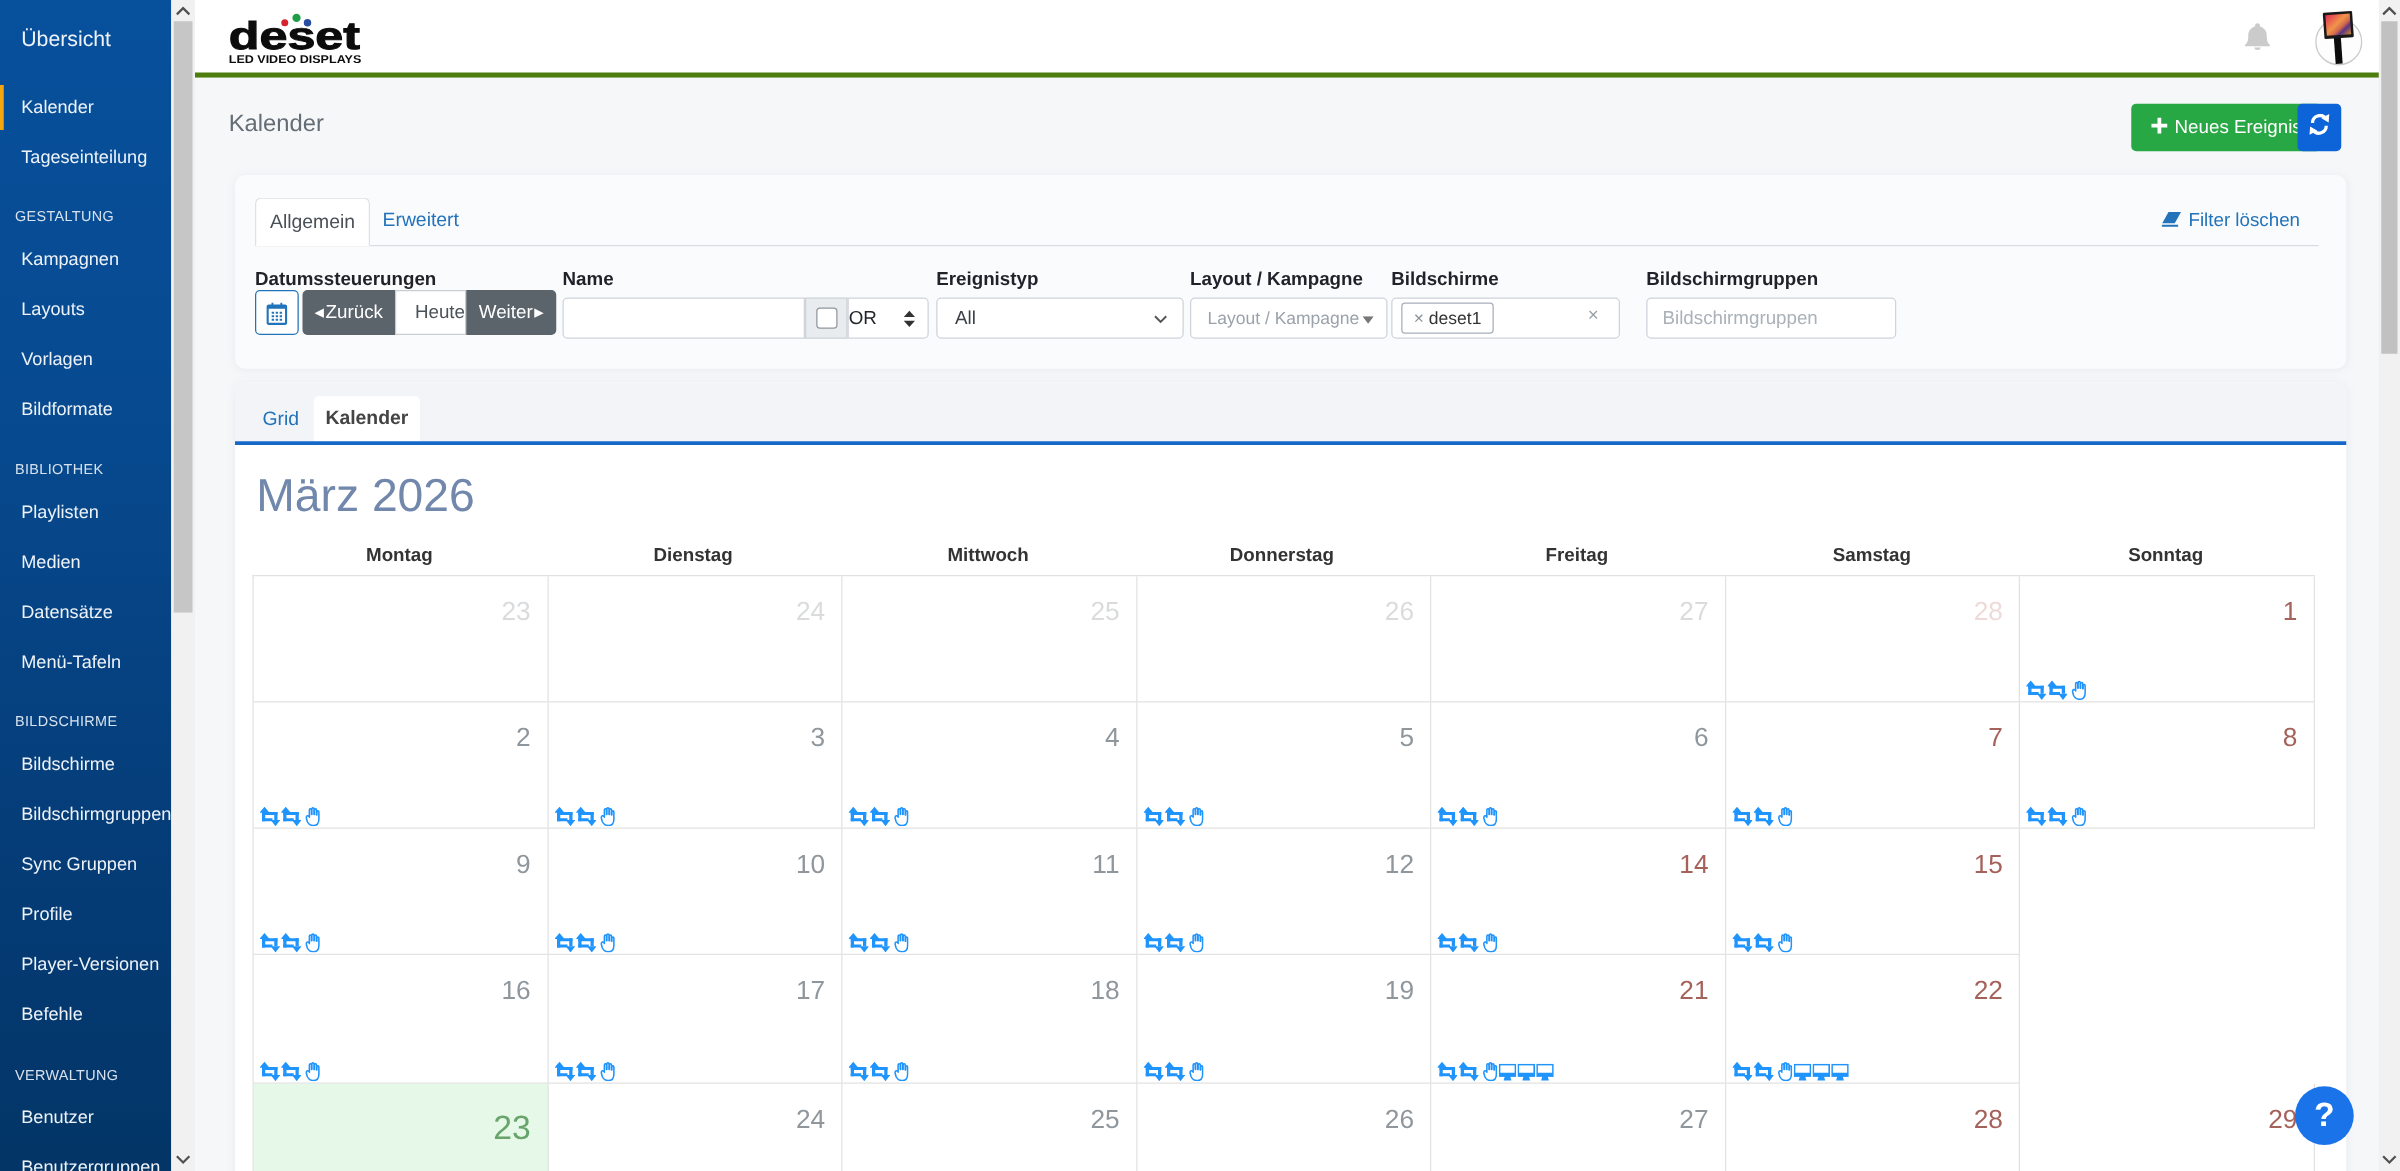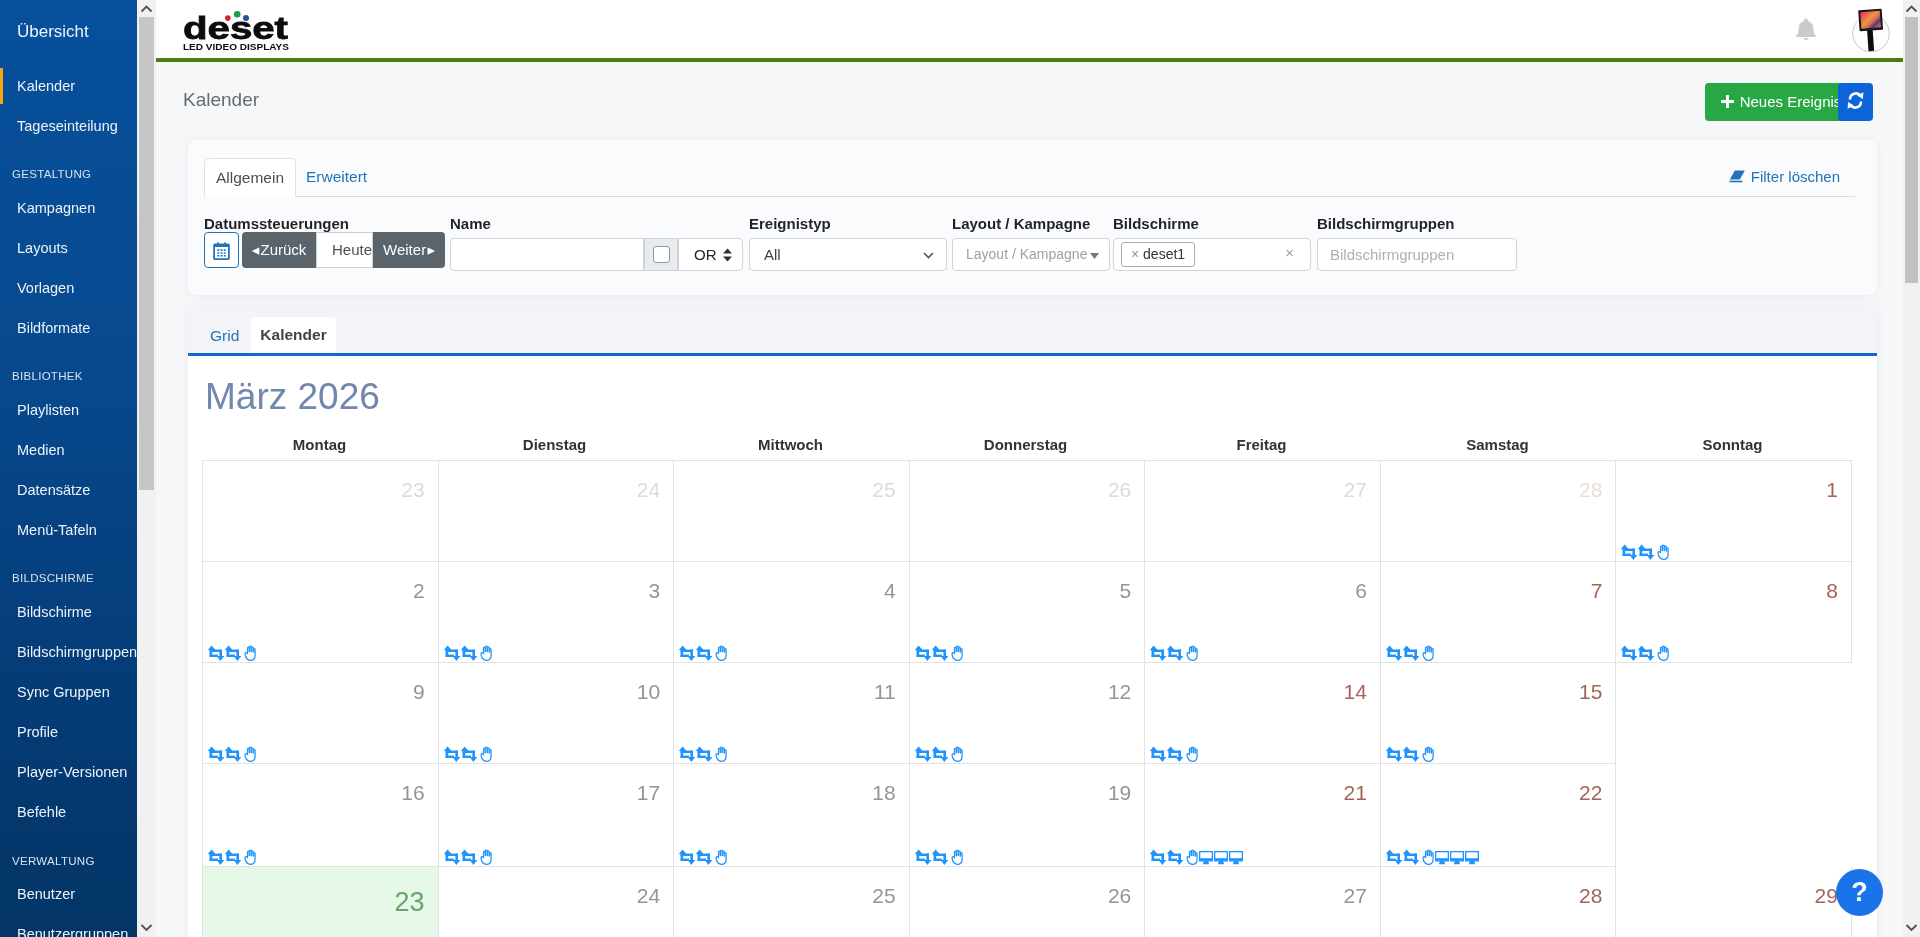--- a/index.html
+++ b/index.html
@@ -178,37 +178,37 @@
     </div>
     <div style="position:absolute;left:54px;top:92px;height:36px">
       <div style="position:absolute;left:0;width:74px;height:36px;background:#5b636b;border-radius:4px 0 0 4px;color:#fff;font-size:15px;line-height:36px;text-align:center">◂ Zurück</div>
       <div style="position:absolute;left:74px;width:57px;height:36px;background:#fff;border:1px solid #c9ced3;color:#4a5157;font-size:15px;line-height:34px;text-align:right">Heute</div>
       <div style="position:absolute;left:131px;width:72px;height:36px;background:#5b636b;border-radius:0 4px 4px 0;color:#fff;font-size:15px;line-height:36px;text-align:center">Weiter ▸</div>
     </div>
     <div class="fctl" style="left:262px;width:194px;border-radius:4px 0 0 4px"></div>
     <div class="fctl" style="left:456px;width:34px;background:#e9ecef;border-radius:0">
       <div style="position:absolute;left:8px;top:7px;width:17px;height:17px;background:#fff;border:1px solid #8f969d;border-radius:3px"></div>
     </div>
-    <div class="fctl" style="left:490px;width:65px;border-radius:0 4px 4px 0;font-size:15px;color:#212529;line-height:31px;padding-left:15px">OR
+    <div class="fctl" style="left:490px;width:65px;border-radius:0 4px 4px 0;font-size:15px;color:#212529;line-height:31px;">OR
       <svg width="9" height="14" viewBox="0 0 9 14" style="position:absolute;right:10px;top:9px">
           <path d="M0 5.5 L4.5 0.5 L9 5.5 Z" fill="#333"></path>
           <path d="M0 8.5 L4.5 13.5 L9 8.5 Z" fill="#333"></path>
         </svg>
     </div>
     <div class="fctl" style="left:561px;width:198px;font-size:15px;color:#3a4046;line-height:31px;padding-left:14px">All
       <svg width="11" height="7" viewBox="0 0 11 7" style="position:absolute;right:12px;top:13px">
           <path d="M1 1 L5.5 5.5 L10 1" fill="none" stroke="#555" stroke-width="1.6"></path>
         </svg>
     </div>
     <div class="fctl" style="left:764px;width:158px;font-size:14px;color:#9ba2ab;line-height:31px;padding-left:13px">Layout / Kampagne
       <svg width="9" height="6" viewBox="0 0 9 6" style="position:absolute;right:10px;top:14px">
           <path d="M0 0 L9 0 L4.5 6 Z" fill="#777"></path>
         </svg>
     </div>
-    <div class="fctl" style="left:925px;width:198px">
+    <div class="fctl" style="left:925px;width:183px">
       <div style="position:absolute;left:7px;top:3px;height:25px;border:1px solid #a7aeb8;border-radius:3px;font-size:14px;color:#333;line-height:23px;padding:0 9px"><span style="color:#8a9097">×</span> deset1</div>
       <span style="position:absolute;right:16px;top:5px;color:#98a0a8;font-size:15px">×</span>
     </div>
     <div class="fctl" style="left:1129px;width:200px;font-size:15px;color:#aab1b9;line-height:31px;padding-left:12px">Bildschirmgruppen</div>
   </div>
 
   <div id="ccard">
     <div id="ctabs"></div>
     <div id="gridlink">Grid</div>
     <div id="kaltab">Kalender</div>

